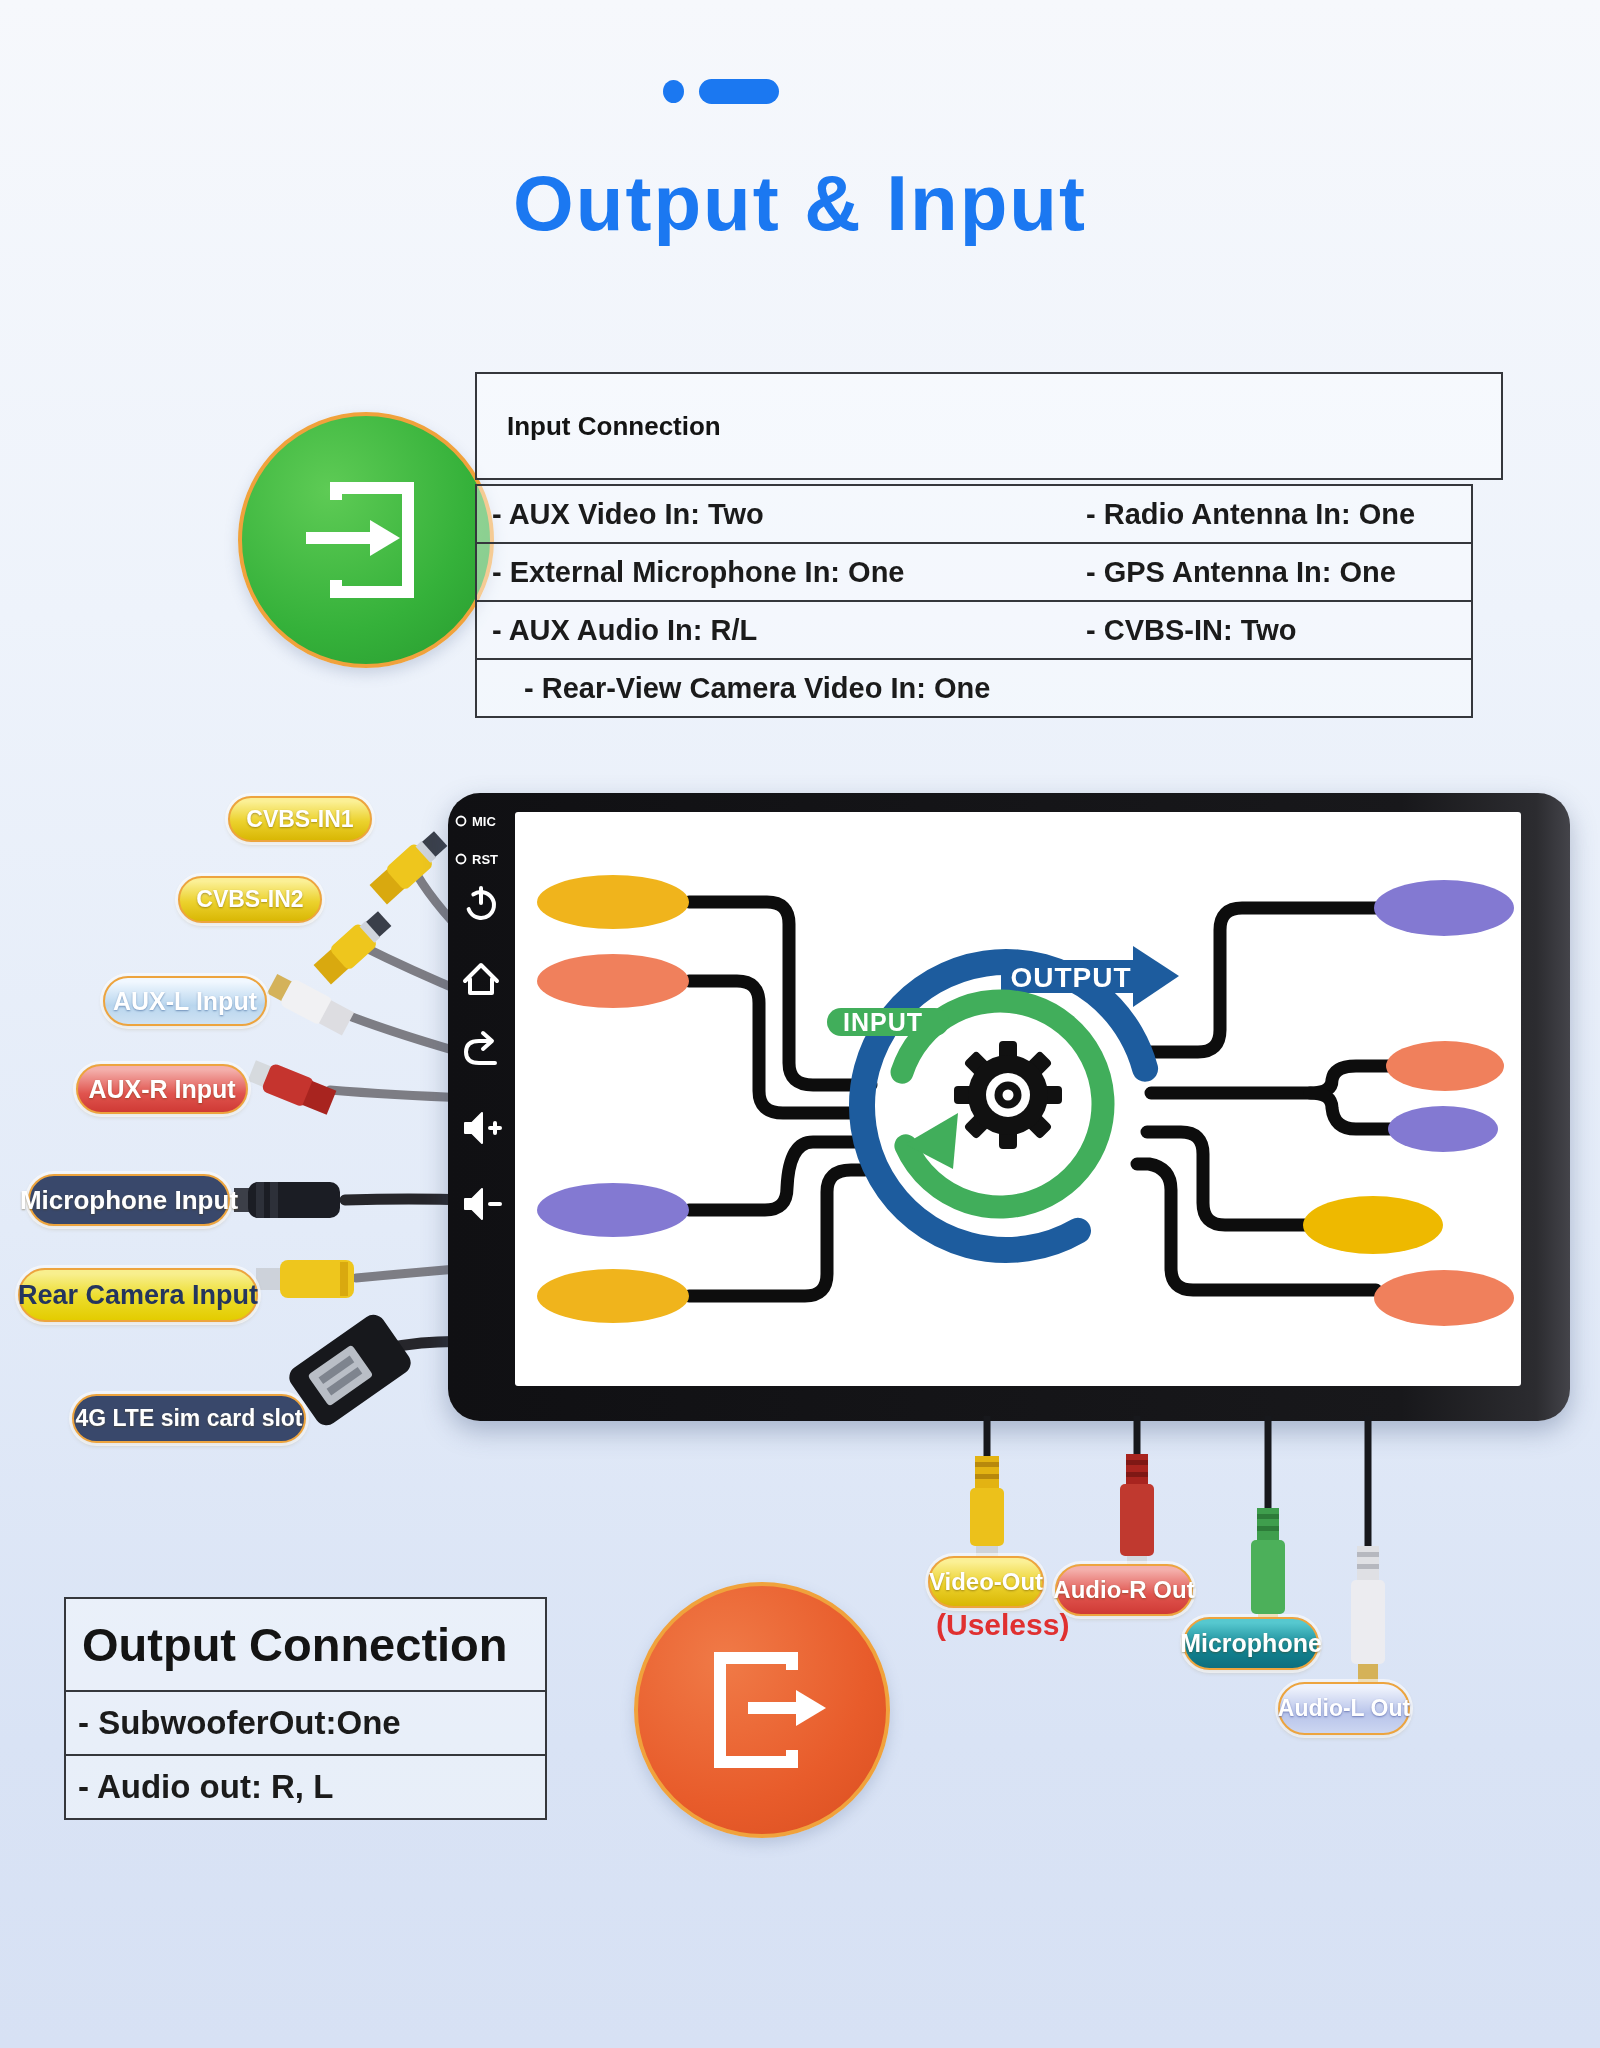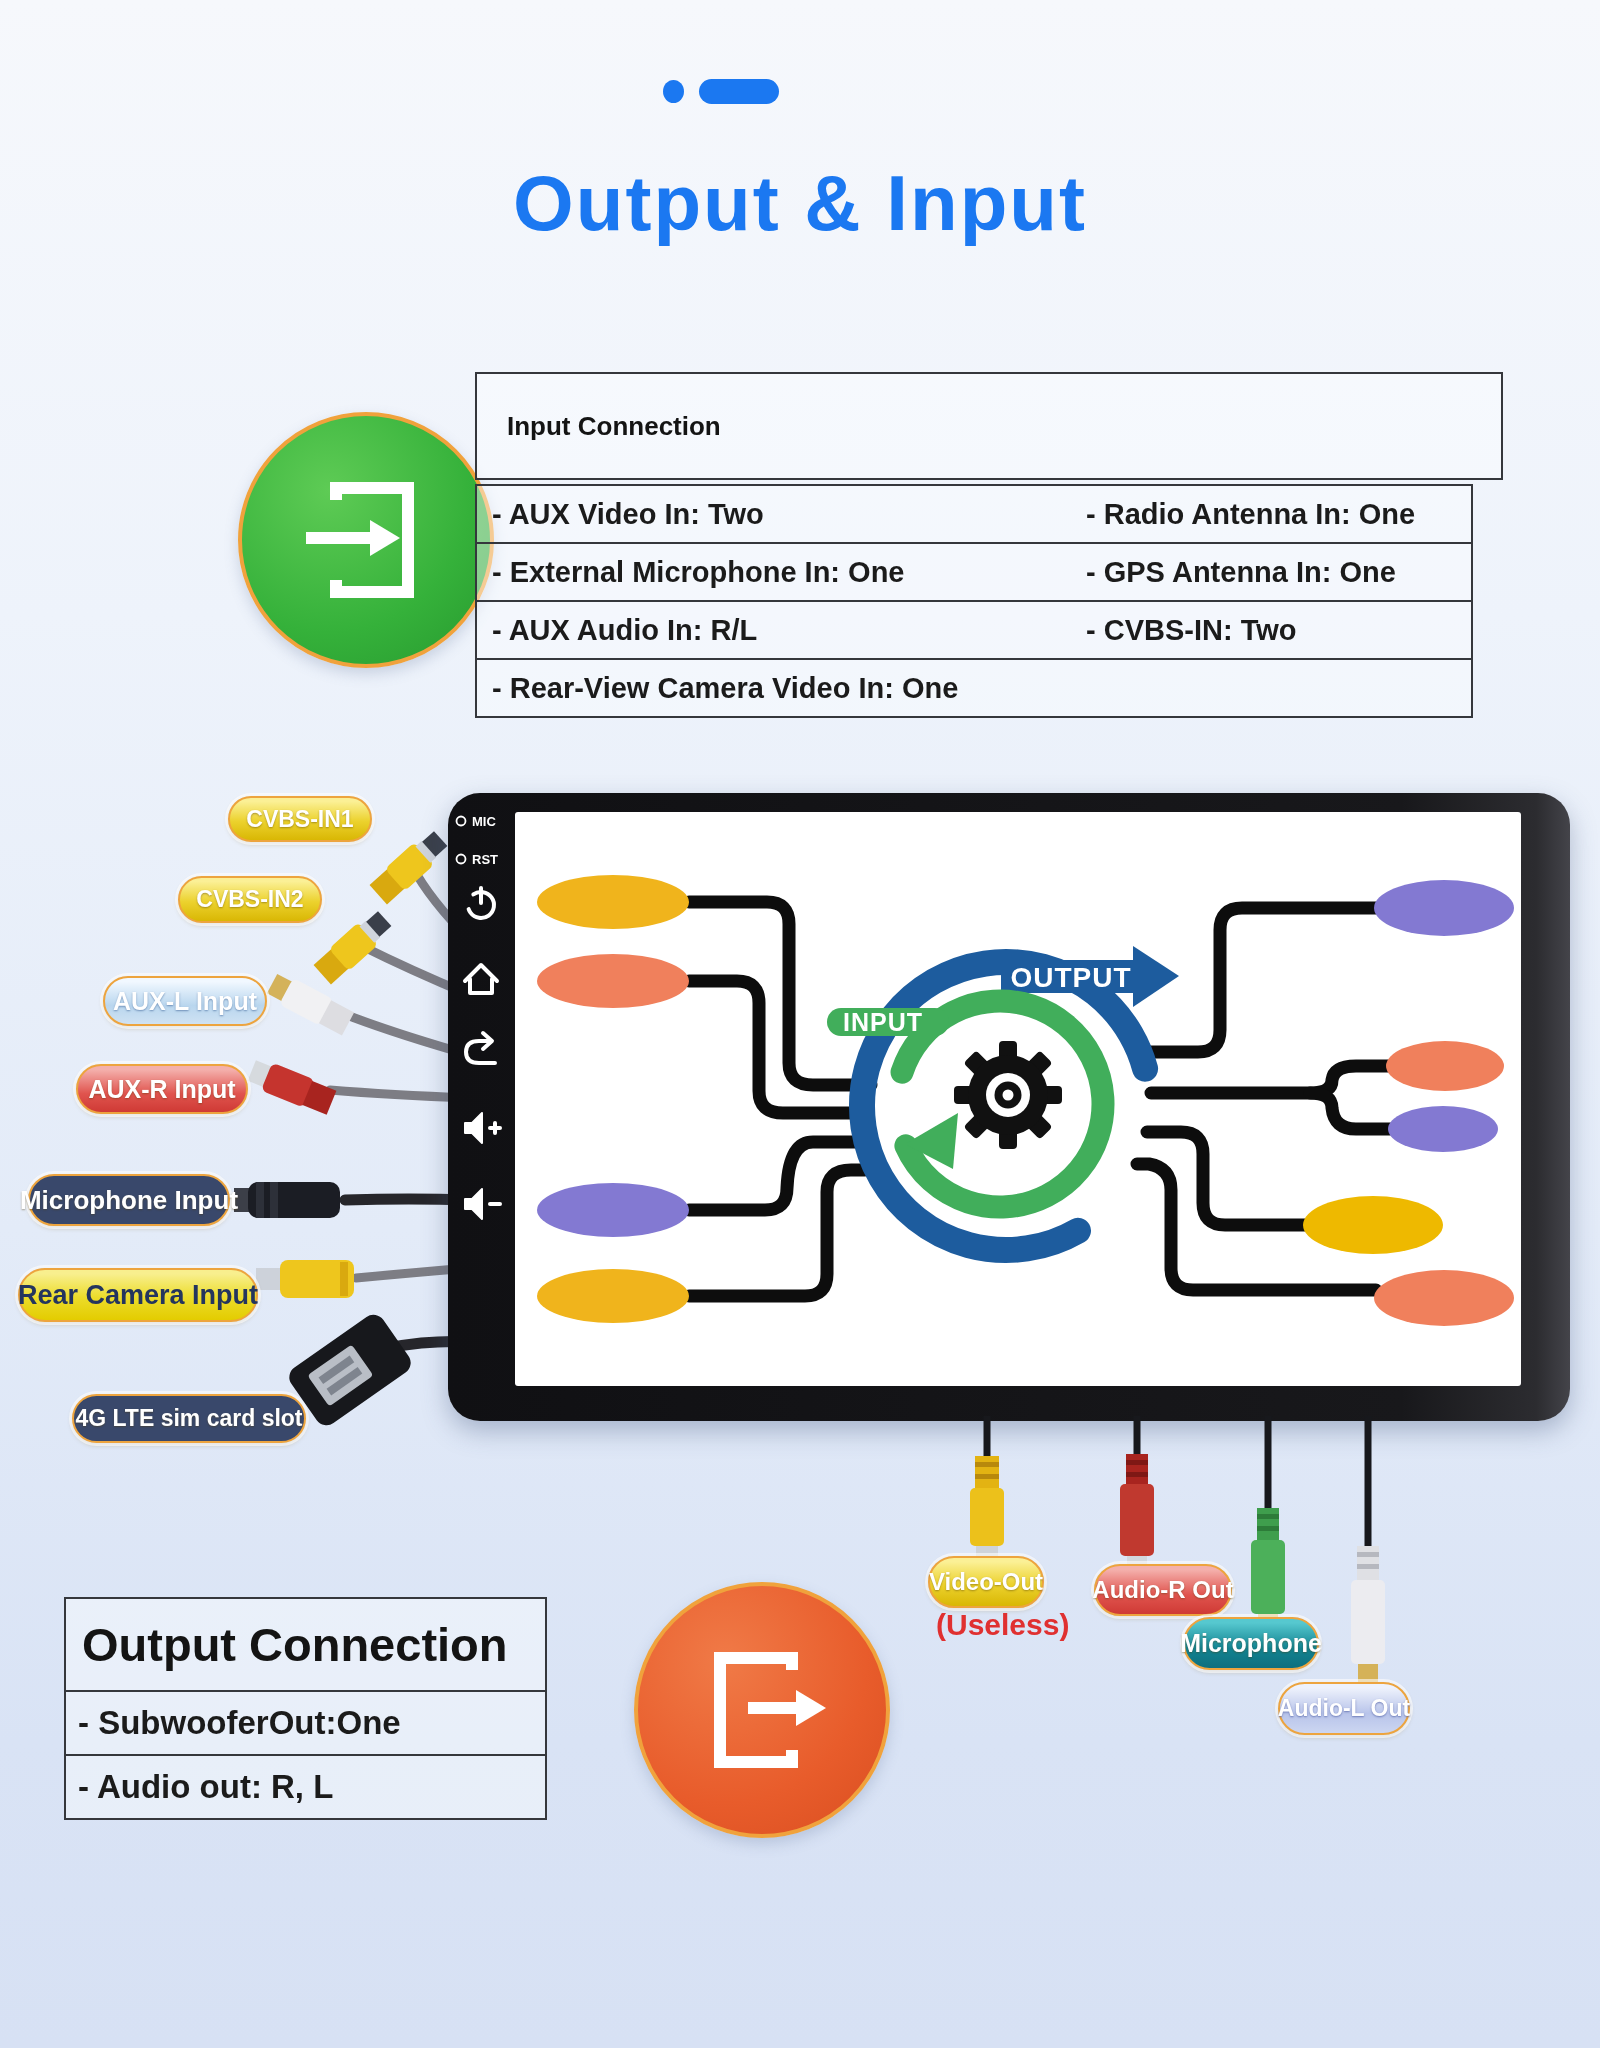--- a/index.html
+++ b/index.html
@@ -10,21 +10,21 @@
   
   .deco-dot{position:absolute;left:663px;top:80px;width:21px;height:23px;border-radius:50%;background:#1b78f1;}
   .deco-bar{position:absolute;left:699px;top:79px;width:80px;height:25px;border-radius:13px;background:#1b78f1;}
   .title{position:absolute;left:0;top:158px;width:1600px;text-align:center;
     font-size:78px;font-weight:bold;color:#1b78f1;letter-spacing:2px;}
   
   .spec-header{position:absolute;background:rgba(250,252,255,.55);border:2px solid #35373c;
     display:flex;align-items:center;font-weight:bold;color:#141414;}
   .spec-rows{position:absolute;background:rgba(250,252,255,.45);border:2px solid #35373c;}
   .spec-row{display:flex;align-items:center;border-bottom:2px solid #35373c;color:#1b1b1b;}
-  .spec-row:last-child{border-bottom:none;}
+  .spec-row:last-child{border-bottom:none;margin-left:32px;}
   .in-header{left:475px;top:372px;width:994px;height:104px;font-size:26px;padding-left:30px;}
   .in-rows{left:475px;top:484px;width:994px;}
   .in-row{height:56px;font-size:29px;font-weight:bold;}
   .in-left{flex:0 0 594px;padding-left:15px;}
   .in-right{flex:1;}
   .out-box{left:64px;top:1597px;width:479px;background:rgba(250,252,255,.45);border:2px solid #35373c;position:absolute;}
   .out-header{height:91px;display:flex;align-items:center;padding-left:16px;font-size:47px;font-weight:bold;color:#141414;border-bottom:2px solid #35373c;}
   .out-row{height:62px;display:flex;align-items:center;padding-left:12px;font-size:33px;font-weight:bold;color:#1b1b1b;border-bottom:2px solid #35373c;}
   .out-row:last-child{border-bottom:none;}
   
@@ -298,21 +298,21 @@
       <span>Rear Camera Input</span>
     </div>
   <div class="pill p-navy" style="left:72px;top:1394px;width:230px;height:45px;font-size:23px;">
       <span>4G LTE sim card slot</span>
     </div>
 
   <div class="pill p-yellow" style="left:928px;top:1556px;width:112px;height:48px;font-size:24px;">
       <span>Video-Out</span>
     </div>
   <div class="useless" style="left:936px;top:1608px;">(Useless)</div>
-  <div class="pill p-red" style="left:1094px;top:1564px;width:134px;height:48px;font-size:24px;">
+  <div class="pill p-red" style="left:1055px;top:1564px;width:134px;height:48px;font-size:24px;">
       <span>Audio-R Out</span>
     </div>
   <div class="pill p-teal" style="left:1183px;top:1617px;width:132px;height:49px;font-size:25px;">
       <span>Microphone</span>
     </div>
   <div class="pill p-lav" style="left:1278px;top:1682px;width:128px;height:49px;font-size:23px;">
       <span>Audio-L Out</span>
     </div>
 
   <div class="out-box">

